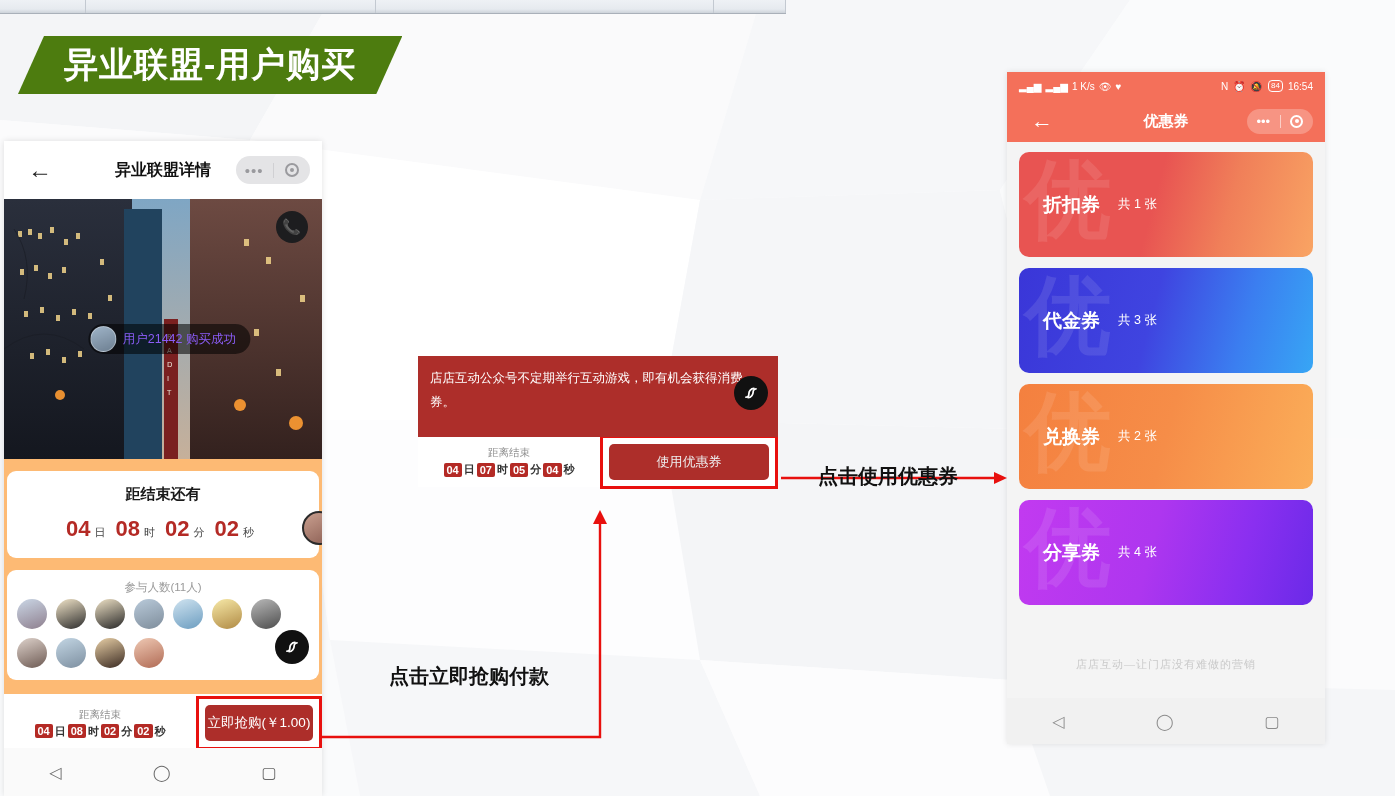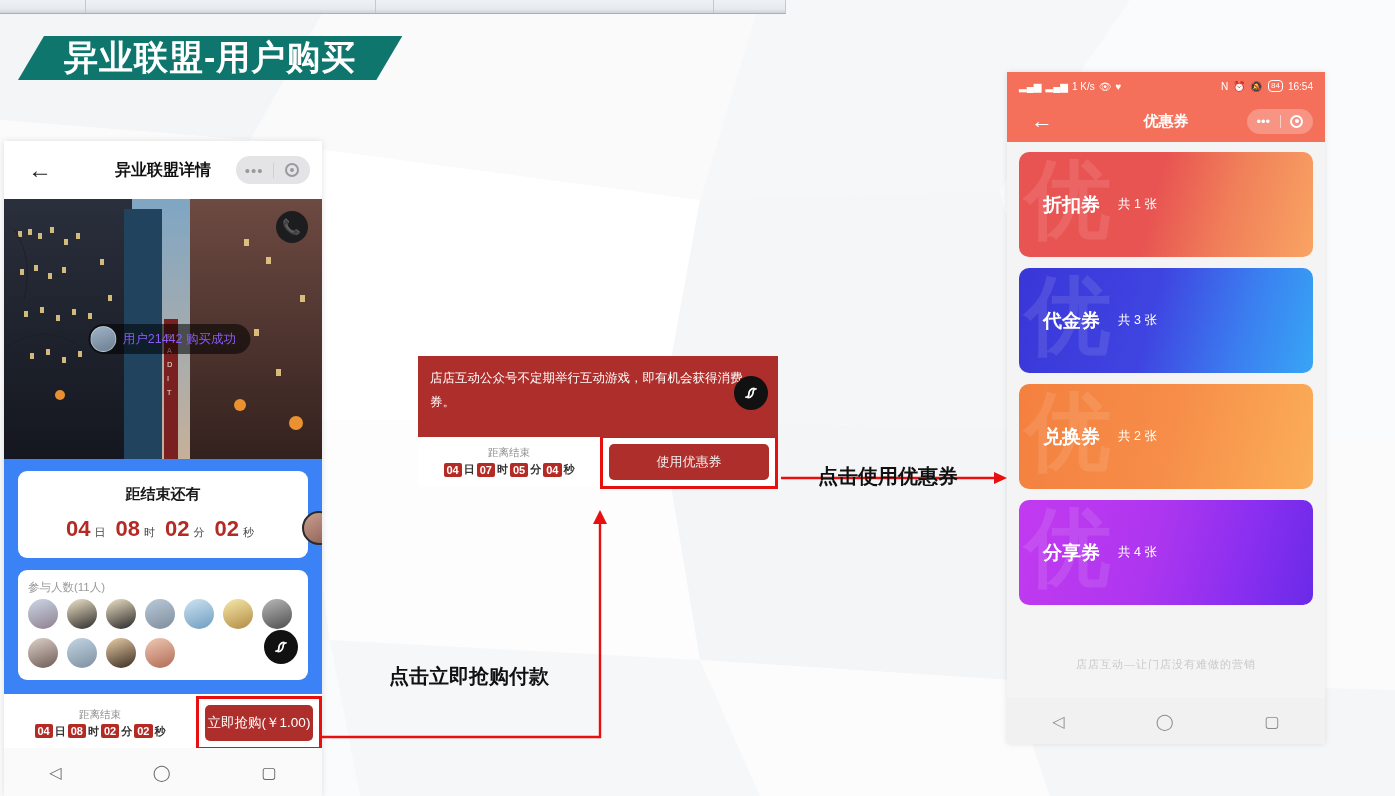--- a/index.html
+++ b/index.html
@@ -17,23 +17,23 @@
   .toolbar {
     position:absolute; top:0; left:0; width:786px; height:14px;
     background:linear-gradient(#eef1f5,#e6eaef 70%,#cdd3da);
     border-bottom:1px solid #a9b0b9; z-index:40;
   }
   .toolbar .vdiv { position:absolute; top:0; width:1px; height:13px; background:#c3c9d1; }
 
   
   .banner-wrap { position:absolute; left:18px; top:36px; z-index:20; }
   .banner {
-    position:relative; height:44px; padding:0 46px 0 46px;
+    position:relative; height:58px; padding:0 46px 0 46px;
     display:flex; align-items:center;
-    background:#0f766e;
+    background:#4d7c0f;
     clip-path:polygon(26px 0,100% 0,calc(100% - 26px) 100%,0 100%);
     filter:drop-shadow(3px 4px 3px rgba(0,0,0,.16));
   }
   .banner-text {
     color:#fff; font-size:34px; font-weight:bold; letter-spacing:1px;
     white-space:nowrap;
   }
 
   
   .phone { position:absolute; background:#fff; z-index:15; overflow:hidden; }
@@ -64,34 +64,34 @@
               border-radius:50%; background:#1d1d1f; display:flex;
               align-items:center; justify-content:center; color:#fff; font-size:15px; }
   .toast { position:absolute; left:52%; top:54%; transform:translate(-50%,-50%);
            display:flex; align-items:center; gap:6px; height:30px;
            padding:0 14px 0 2px; border-radius:15px; background:rgba(0,0,0,.55); }
   .toast .ava { width:26px; height:26px; border-radius:50%;
                 background:linear-gradient(160deg,#9fb4c8,#6d7f91); flex:none;
                 border:1px solid rgba(255,255,255,.35); }
   .toast .txt { color:#8b5cf6; font-size:12.5px; white-space:nowrap; }
 
-  .lp-red { background:#3b82f6; padding:12px 14px 14px; }
+  .lp-red { background:#fdba74; padding:12px 3px 14px; }
   .card { background:#fff; border-radius:9px; }
   .cd-card { padding:14px 10px 16px; text-align:center; }
   .cd-title { font-size:15px; font-weight:bold; color:#1a1a1a; margin-bottom:12px; }
   .cd-row { display:flex; align-items:baseline; justify-content:center; gap:4px; }
   .cd-num { font-size:22px; font-weight:bold; color:#b42a25; }
   .cd-unit { font-size:11px; color:#444; margin-right:6px; }
 
   .edge-ava { position:absolute; right:-14px; top:370px; width:34px; height:34px;
               border-radius:50%; background:linear-gradient(150deg,#caa090,#8a5d52);
               border:2px solid #2b2b2b; z-index:18; }
 
   .ppl-card { margin-top:12px; padding:10px 10px 12px; position:relative; }
-  .ppl-title { font-size:11.5px; color:#9a9a9a; margin-bottom:4px; }
+  .ppl-title { font-size:11.5px; color:#9a9a9a; margin-bottom:4px;text-align:center; }
   .ava-grid { display:flex; flex-wrap:wrap; gap:9px; }
   .ava-sm { width:30px; height:30px; border-radius:50%; flex:none; }
   .wx-badge { position:absolute; right:10px; bottom:16px; width:34px; height:34px;
               border-radius:50%; background:#111; display:flex;
               align-items:center; justify-content:center; }
 
   .lp-bottom { position:absolute; left:0; bottom:48px; width:100%; height:50px;
                background:#fff; display:flex; align-items:center; }
   .mini-cd { flex:1; text-align:center; }
   .mini-cd .lbl { font-size:10.5px; color:#8d8d8d; }

